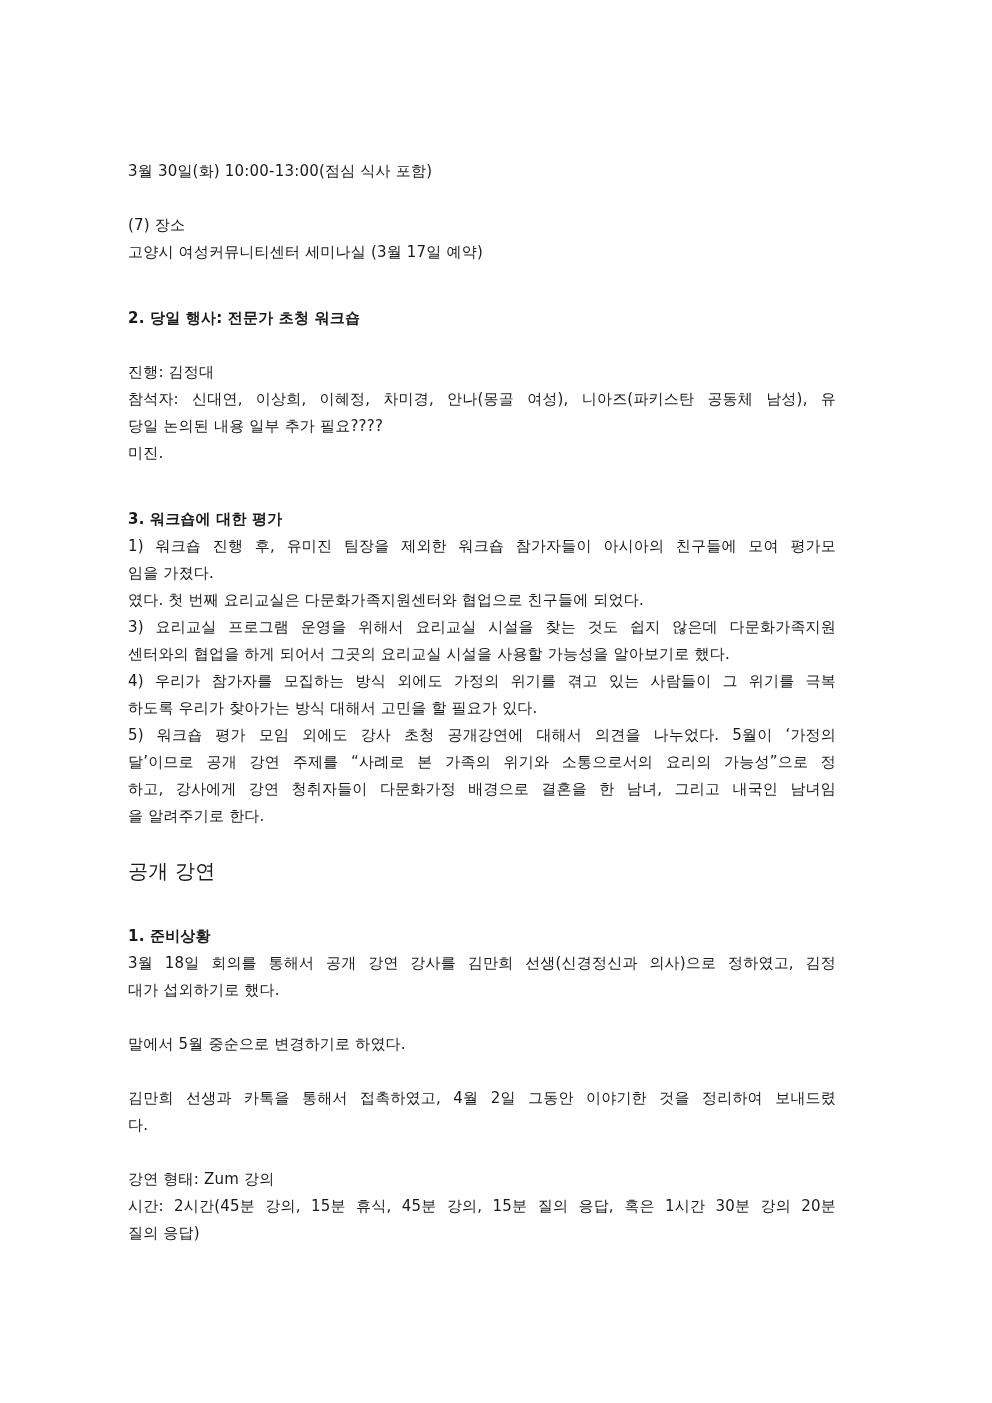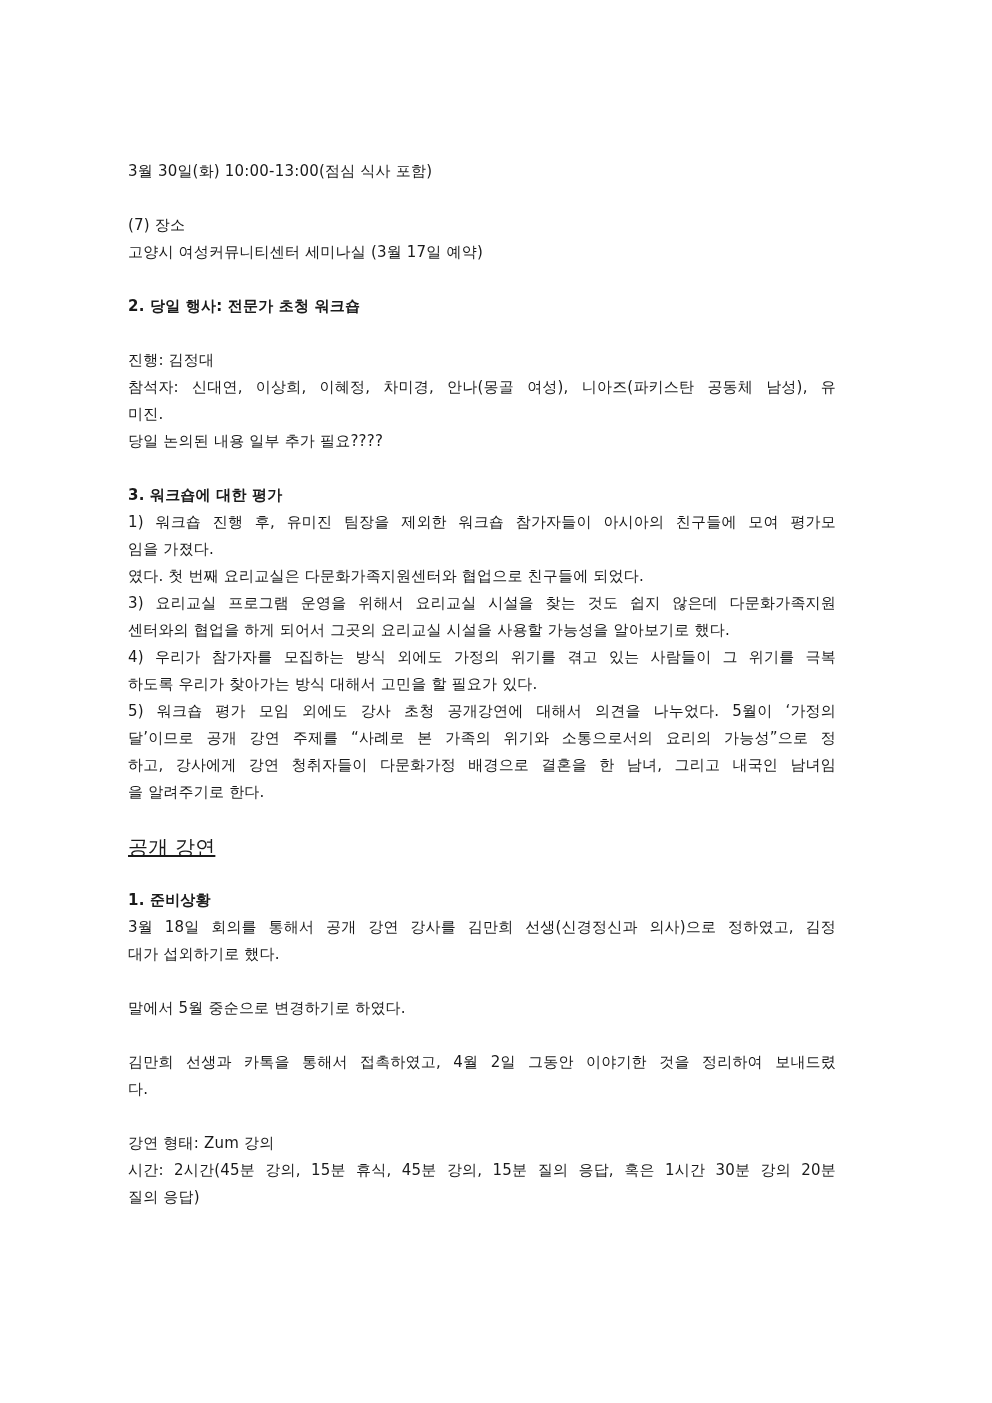--- a/index.html
+++ b/index.html
@@ -28,46 +28,45 @@
       white-space: nowrap;
       letter-spacing: 0.2px;
     }
     .justify {
       white-space: normal;
       text-align: justify;
       text-align-last: justify;
       height: auto;
     }
     .blank { height: 27px; }
-    .bold { font-weight: bold; }
+    .bold { font-weight: bold; margin-top: 12px; }
     .big {
       font-size: 20px;
       line-height: 30px;
       height: 30px;
       font-weight: normal;
-      text-decoration: underline;
     }
   </style>
 </head>
 <body>
 
 <div class="page">
 
   <div class="line">3월 30일(화) 10:00-13:00(점심 식사 포함)</div>
   <div class="blank"></div>
   <div class="line">(7) 장소</div>
   <div class="line">고양시 여성커뮤니티센터 세미나실 (3월 17일 예약)</div>
   <div class="blank"></div>
 
   <div class="line bold">2. 당일 행사: 전문가 초청 워크숍</div>
   <div class="blank"></div>
   <div class="line">진행: 김정대</div>
   <div class="line justify">참석자: 신대연, 이상희, 이혜정, 차미경, 안나(몽골 여성), 니아즈(파키스탄 공동체 남성), 유</div>
+  <div class="line">당일 논의된 내용 일부 추가 필요????</div>
   <div class="line">미진.</div>
-  <div class="line">당일 논의된 내용 일부 추가 필요????</div>
   <div class="blank"></div>
 
   <div class="line bold">3. 워크숍에 대한 평가</div>
 
   <div>
     <div class="line justify">1) 워크숍 진행 후, 유미진 팀장을 제외한 워크숍 참가자들이 아시아의 친구들에 모여 평가모</div>
     <div class="line">임을 가졌다.</div>
   </div>
   <div>
     <div class="line">였다. 첫 번째 요리교실은 다문화가족지원센터와 협업으로 친구들에 되었다.</div>

